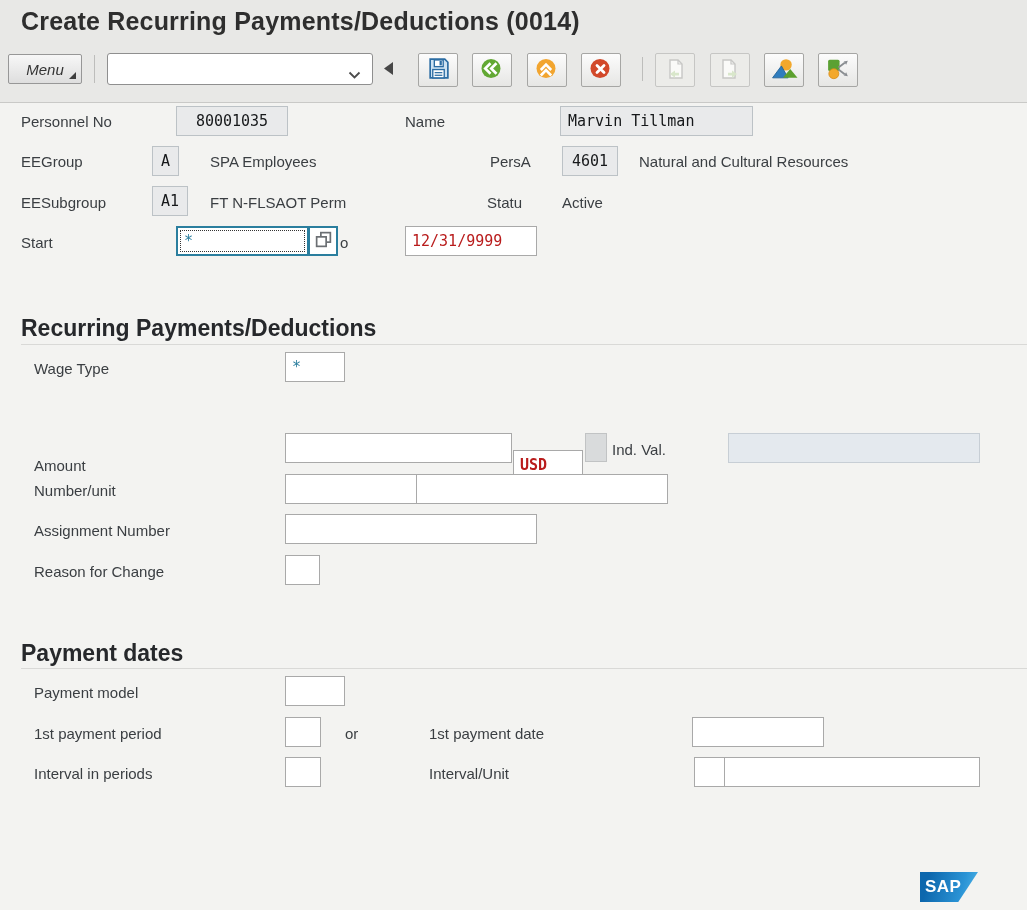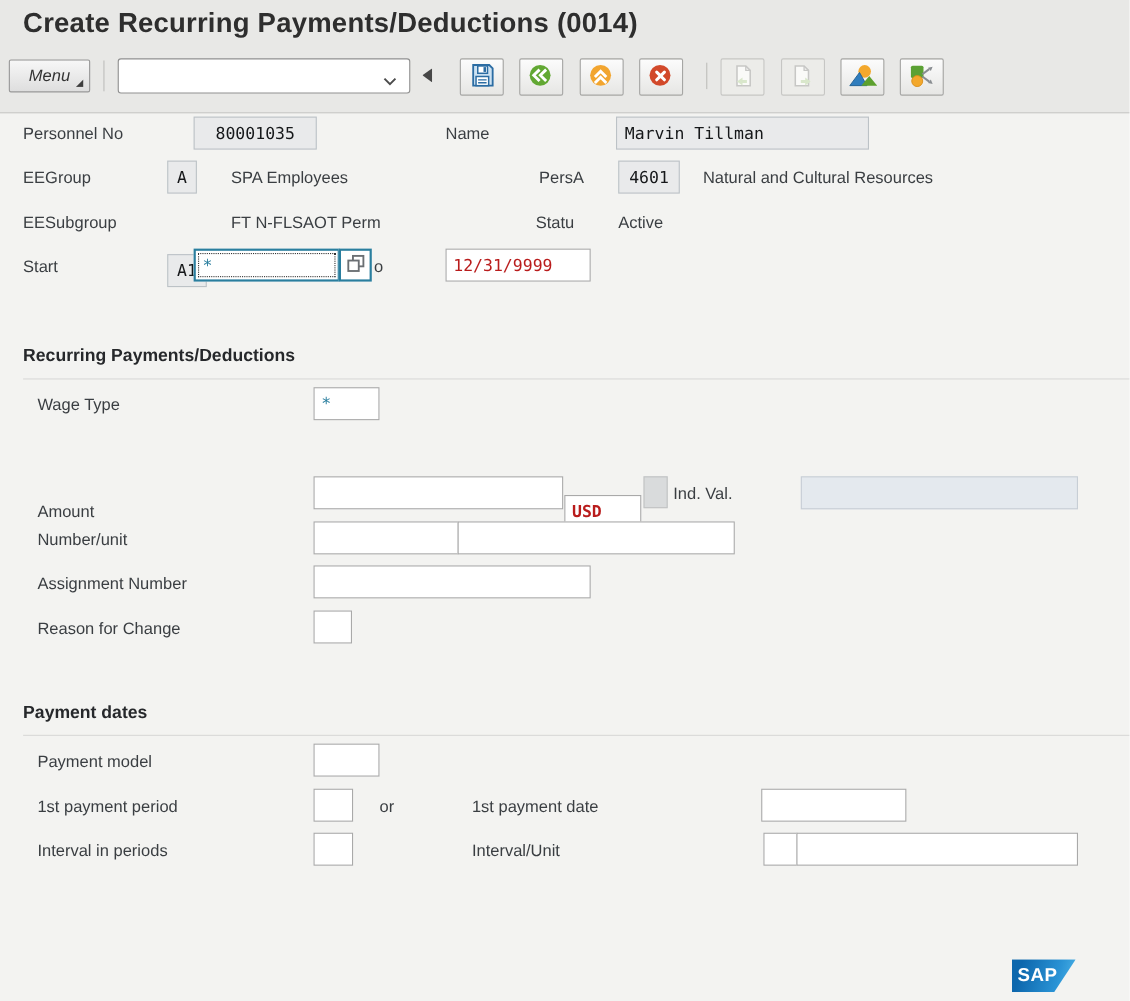--- a/index.html
+++ b/index.html
@@ -38,21 +38,21 @@
           display:flex; align-items:center; padding:0 7px; }
   .disp.center { justify-content:center; }
   .tinput { position:absolute; height:30px; background:#fff; border:1px solid #a9a9a9;
             font-family:"DejaVu Sans Mono", monospace; font-size:15px; color:#b91c1c; padding:0 6px; }
   .tinput.focused { border:2px solid #2a7e9e; color:#2a7e9e; outline:1px dotted #333; outline-offset:-5px; }
   .tinput.disabled { background:#e4e9ee; border-color:#c7ced5; }
   .vhelp-btn { position:absolute; width:30px; height:30px; background:#fff; border:2px solid #2a7e9e;
                display:flex; align-items:center; justify-content:center; cursor:default; }
   .gray-sliver { position:absolute; width:22px; height:29px; background:#d9dbdc; border:1px solid #c1c3c4; }
 
-  .section-h { position:absolute; left:21px; font-size:16px; font-weight:bold; color:#26282b; }
+  .section-h { position:absolute; left:21px; font-size:23px; font-weight:bold; color:#26282b; }
   .rule { position:absolute; left:21px; right:0; height:1px; background:#d9d9d7; }
 
   
   .sap-logo { position:absolute; left:920px; top:872px; width:58px; height:30px;
               background:linear-gradient(105deg,#0d67ad 15%,#2a93d5 70%,#4fb5e8 100%);
               clip-path:polygon(0 0, 100% 0, 66% 100%, 0 100%);
               display:flex; align-items:center; }
   .sap-logo span { color:#fff; font-weight:bold; font-size:17px; padding-left:5px; letter-spacing:0.5px; }
 </style>
 </head>
@@ -163,32 +163,32 @@
           <circle cx="8.5" cy="17" r="4.8" fill="#f3a82c" stroke="#d88d18" stroke-width="0.8"></circle>
         </svg>
       </span>
     </button>
   </div>
 
   <div class="lbl" style="left:21px; top:113px;">Personnel No</div>
   <div class="disp center" style="left:176px; top:106px; width:112px;">80001035</div>
 
   <div class="lbl" style="left:405px; top:113px;">Name</div>
-  <div class="disp" style="left:560px; top:106px; width:230px;">Marvin Tillman</div>
+  <div class="disp" style="left:560px; top:106px; width:193px;">Marvin Tillman</div>
 
   <div class="lbl" style="left:21px; top:153px;">EEGroup</div>
   <div class="disp center" style="left:152px; top:146px; width:27px;">A</div>
   <div class="plain" style="left:210px; top:153px;">SPA Employees</div>
 
   <div class="lbl" style="left:490px; top:153px;">PersA</div>
   <div class="disp center" style="left:562px; top:146px; width:56px;">4601</div>
   <div class="plain" style="left:639px; top:153px;">Natural and Cultural Resources</div>
 
   <div class="lbl" style="left:21px; top:194px;">EESubgroup</div>
-  <div class="disp center" style="left:152px; top:186px; width:36px;margin-top:45px;">A1</div>
+  <div class="disp center" style="left:152px; top:186px; width:36px;">A1</div>
   <div class="plain" style="left:210px; top:194px;">FT N-FLSAOT Perm</div>
 
   <div class="lbl" style="left:487px; top:194px;">Statu</div>
   <div class="plain" style="left:562px; top:194px;">Active</div>
 
   <div class="lbl" style="left:21px; top:234px;">Start</div>
   <input class="tinput focused" style="left: 176px; top: 226px; width: 133px;" value="*">
   <button class="vhelp-btn" style="left:308px; top:226px;">
     <span>
       <svg width="19" height="19" viewBox="0 0 18 18">

